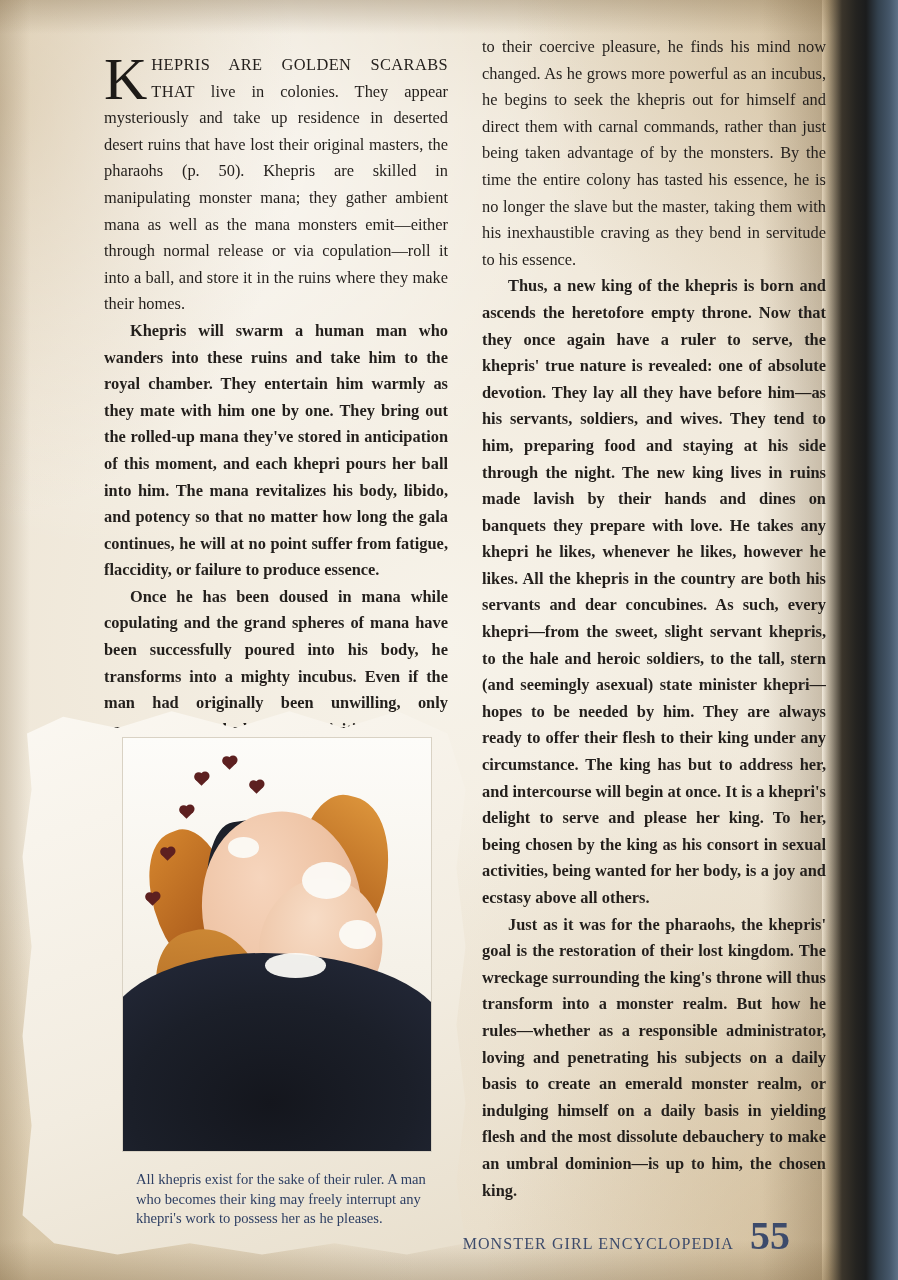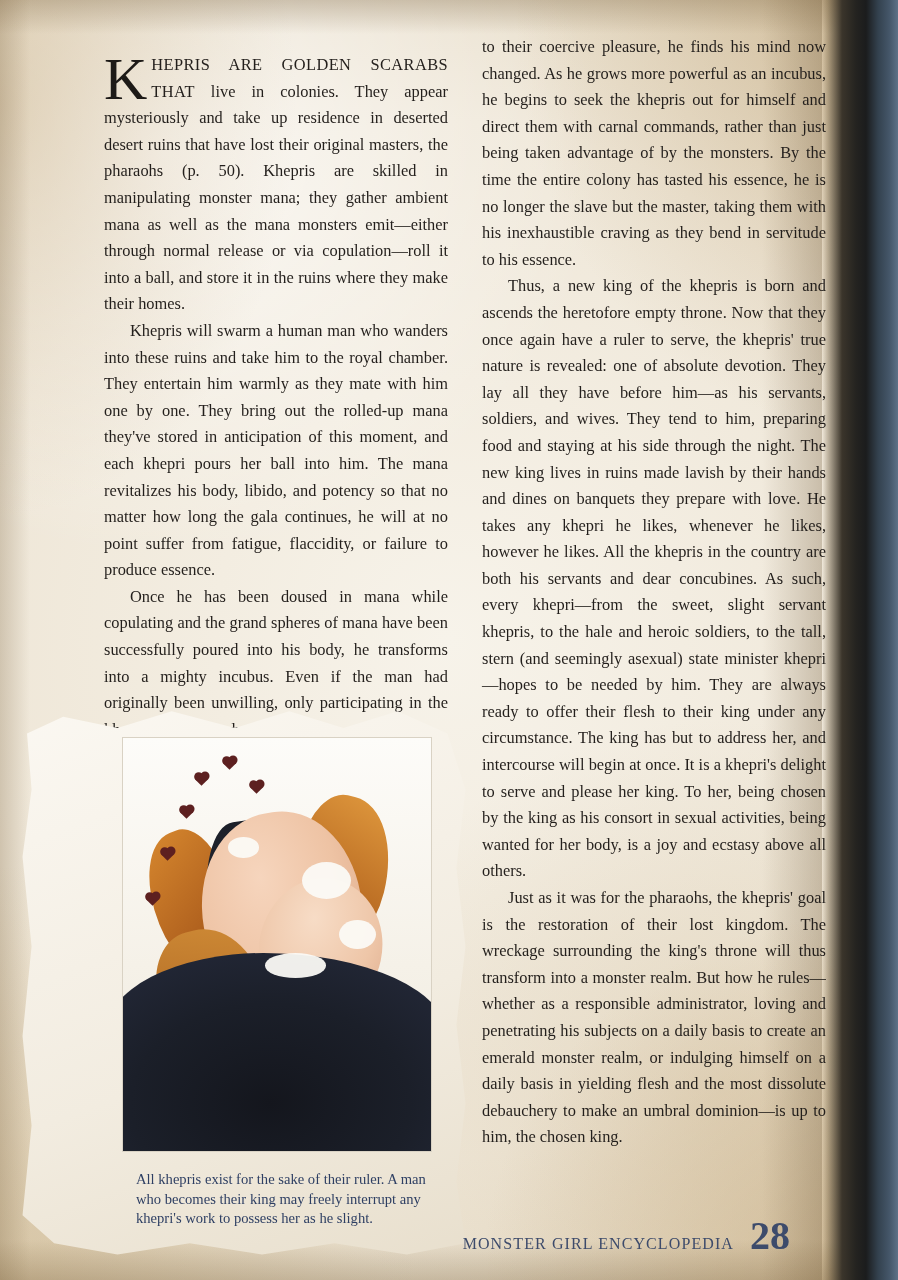--- a/index.html
+++ b/index.html
@@ -106,21 +106,21 @@
     line-height: 26.6px;
     color: #231f1c;
     text-align: justify;
     -webkit-hyphens: auto;
     hyphens: auto;
   }
   .col-left  { left: 104px; top: 52px;  width: 344px; }
   .col-right { left: 482px; top: 34px;  width: 344px; }
 
   .col p { margin: 0; }
-  .col p + p { text-indent: 26px; }
+  .col p + p { text-indent: 26px; font-weight: bold; }
 
   .smallcaps {
     font-variant: small-caps;
     letter-spacing: 0.4px;
   }
 
   .dropcap {
     float: left;
     font-family: "Liberation Serif", serif;
     font-size: 60px;
@@ -339,20 +339,20 @@
       <div class="art-splash" style="left:34%;top:24%;width:10%;height:5%;"></div>
       <div class="art-heart" style="left:24%;top:9%;"></div>
       <div class="art-heart" style="left:33%;top:5%;"></div>
       <div class="art-heart" style="left:42%;top:11%;"></div>
       <div class="art-heart" style="left:19%;top:17%;"></div>
       <div class="art-heart" style="left:13%;top:27%;"></div>
       <div class="art-heart" style="left:8%;top:38%;"></div>
     </div>
   </div>
 
-  <div class="caption">All khepris exist for the sake of their ruler. A man who becomes their king may freely interrupt any khepri's work to possess her as he slight.</div>
+  <div class="caption">All khepris exist for the sake of their ruler. A man who becomes their king may freely interrupt any khepri's work to possess her as he pleases.</div>
 
   <div class="footer">
     <span class="footer-title">MONSTER GIRL ENCYCLOPEDIA</span>
-    <span class="footer-page">28</span>
+    <span class="footer-page">55</span>
   </div>
 
 </div>
 
 </body></html>

